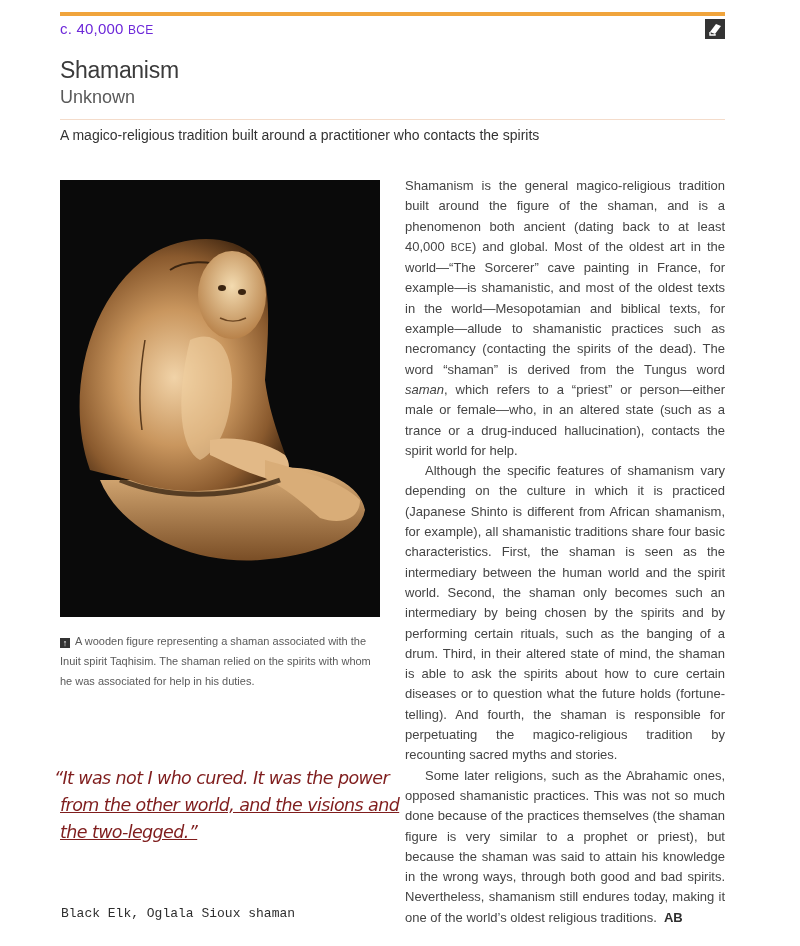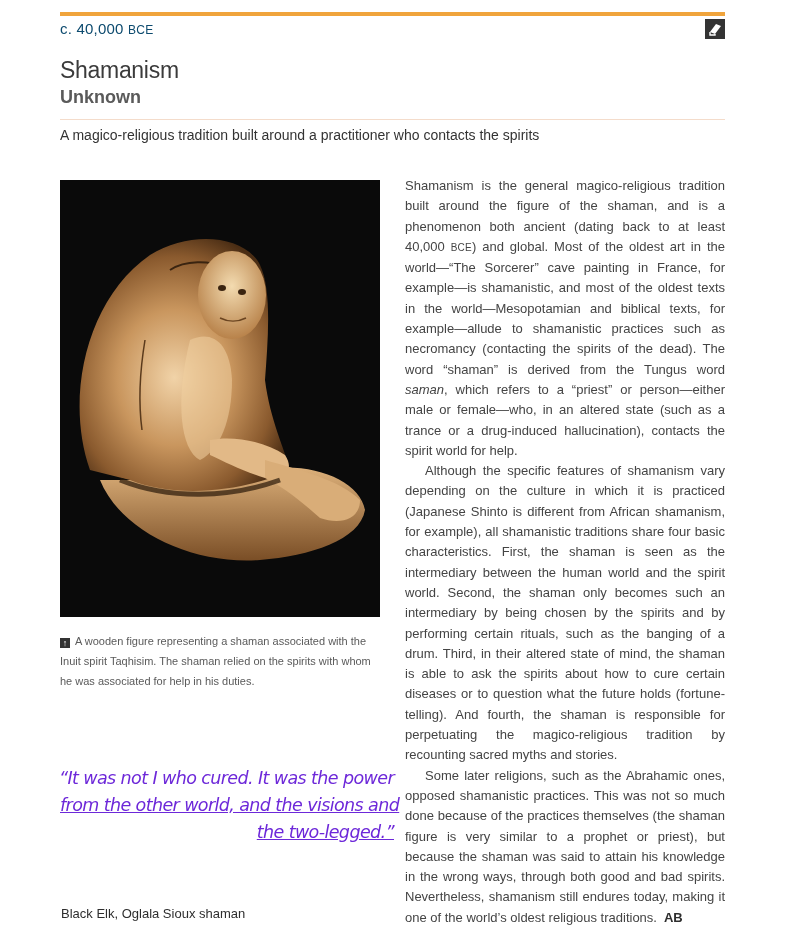--- a/index.html
+++ b/index.html
@@ -17,21 +17,21 @@
     .top-rule {
       position: absolute;
       left: 60px; top: 12px;
       width: 665px; height: 4px;
       background: #f0a43c;
     }
     .date {
       position: absolute;
       left: 60px; top: 20px;
       font-size: 15px;
-      color: #0c4a6e;
+      color: #6d28d9;
       letter-spacing: 0.2px;
     }
     .date .era {
       font-size: 12px;
       letter-spacing: 0.3px;
     }
     .book-icon {
       position: absolute;
       left: 705px; top: 19px;
       width: 20px; height: 20px;
@@ -44,21 +44,21 @@
       font-size: 23px;
       font-weight: normal;
       color: #3b3b3b;
       letter-spacing: -0.3px;
     }
     .subtitle {
       position: absolute;
       left: 60px; top: 87px;
       font-size: 18px;
       color: #5a5a5a;
-      font-weight: bold;
+      font-weight: normal;
     }
     .divider {
       position: absolute;
       left: 60px; top: 119px;
       width: 665px; height: 1px;
       background: #f4dccb;
     }
     .tagline {
       position: absolute;
       left: 60px; top: 127px;
@@ -92,31 +92,31 @@
       vertical-align: -1px;
     }
     .quote {
       position: absolute;
       left: 54px; top: 765px;
       width: 340px;
       font-family: "DejaVu Sans", sans-serif;
       font-style: italic;
       font-size: 17.5px;
       line-height: 27px;
-      color: #6d28d9;
+      color: #7f1d1d;
       letter-spacing: -0.6px;
-      text-align: right;
     }
     .quote-line { display: block; white-space: nowrap; }
     .quote-line.indent { padding-left: 6px; text-decoration: underline; }
     .attribution {
       position: absolute;
       left: 61px; top: 906px;
       font-size: 13px;
       color: #2e2e2e;
+      font-family: Liberation Mono, monospace;
     }
     .body {
       position: absolute;
       left: 405px; top: 176px;
       width: 320px;
       font-size: 13px;
       line-height: 20.3px;
       color: #444444;
       text-align: justify;
     }

